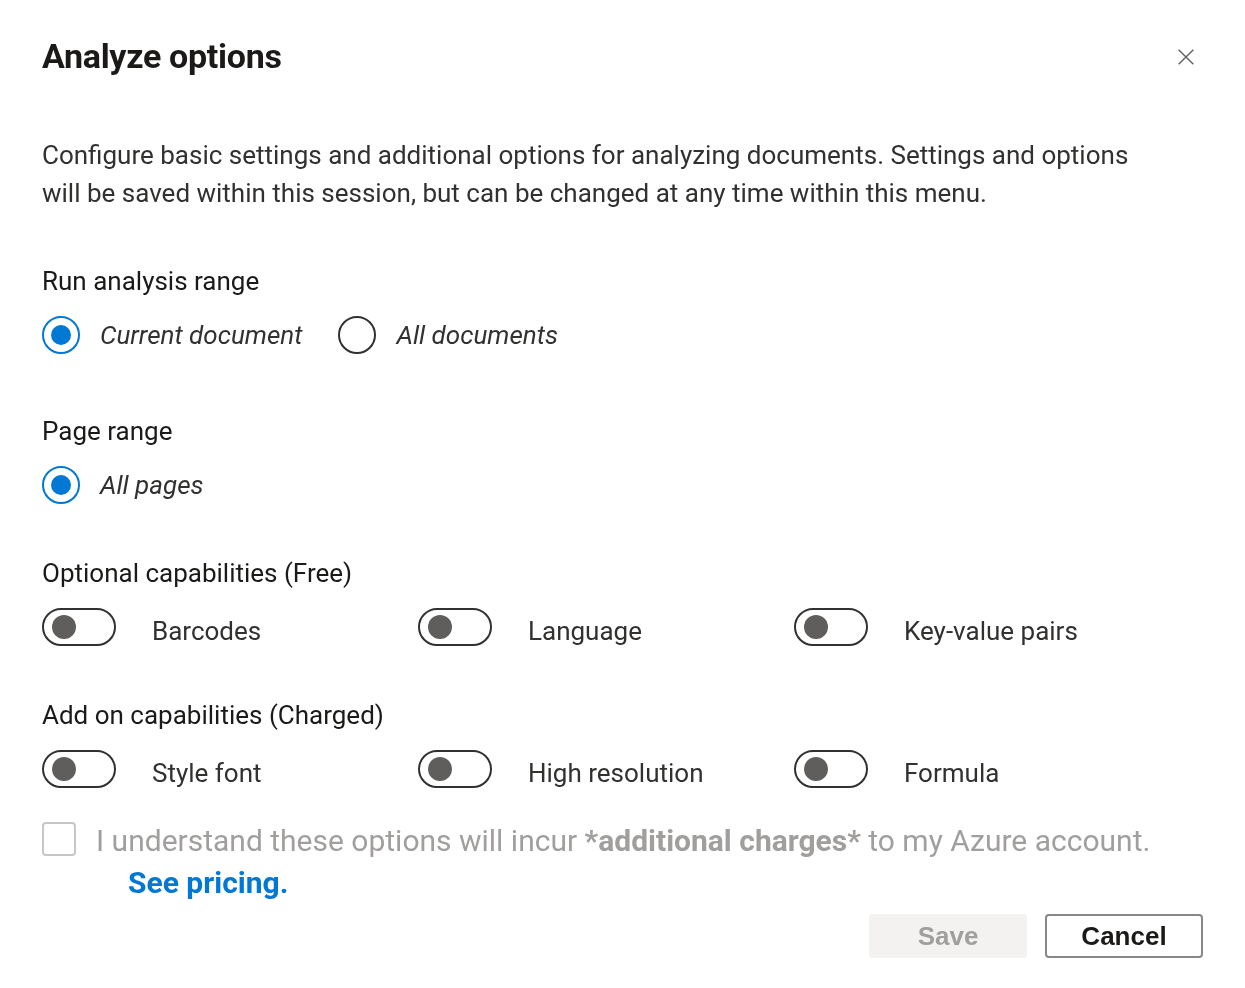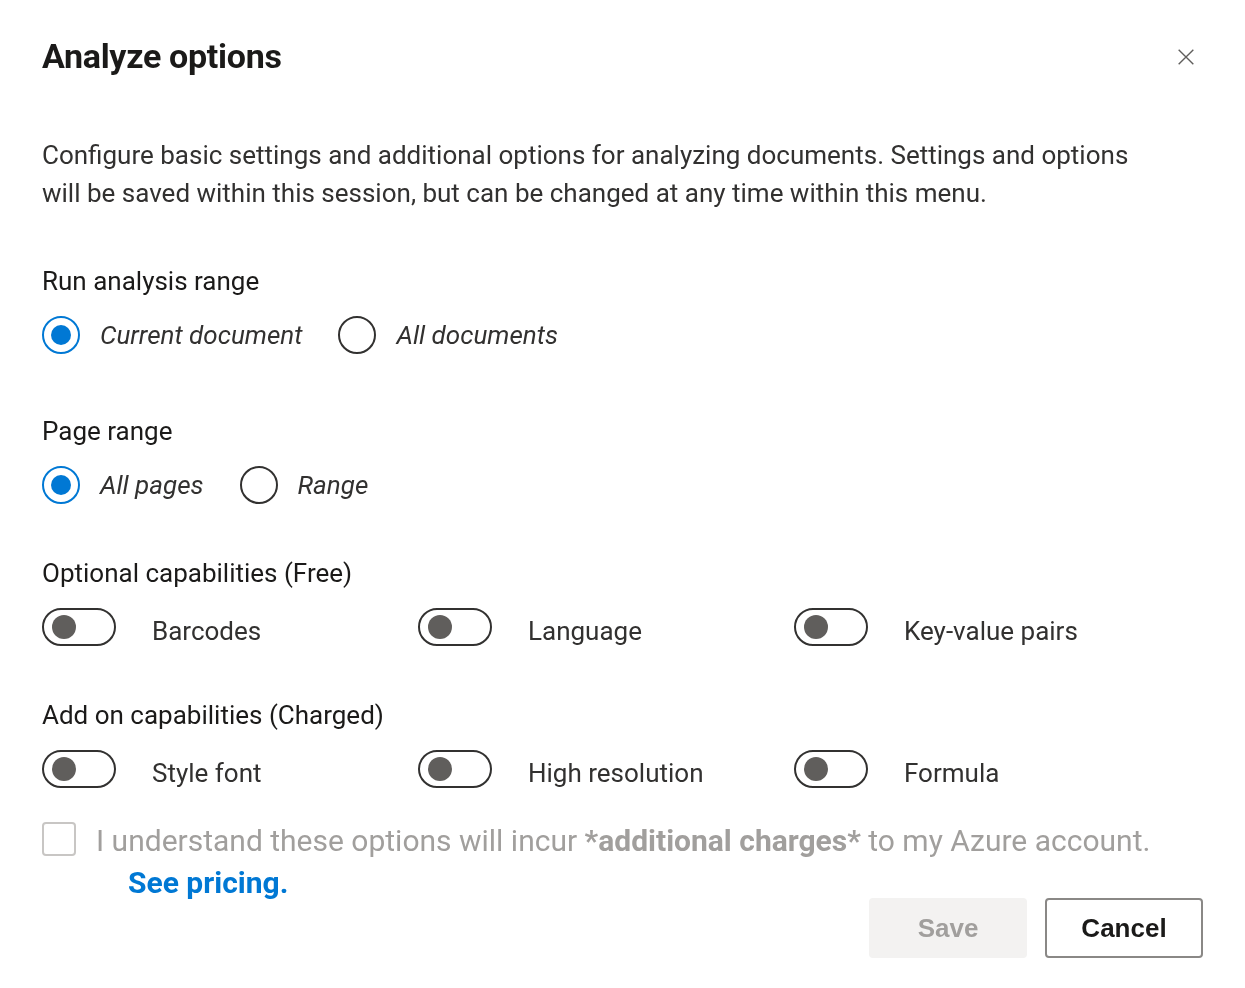--- a/index.html
+++ b/index.html
@@ -154,21 +154,21 @@
     .footer {
       position:absolute;
       right:42px;
       bottom:30px;
       display:flex;
       gap:18px;
       align-items:center;
     }
     .btn {
       min-width:158px;
-      height:60px;
+      height:44px;
       border-radius:4px;
       font-size:26px;
       font-weight:600;
       display:flex;
       align-items:center;
       justify-content:center;
       cursor:pointer;
     }
     .btn-save {
       background:#f3f2f1;
@@ -213,24 +213,20 @@
 </div>
 
 <div class="section-label tight">Page range</div>
 <div class="radio-row">
   <label class="radio-item">
     <span class="radio-outer selected">
         <span class="radio-inner"></span>
       </span>
     <span class="radio-label">All pages</span>
   </label>
-  <label class="radio-item">
-    <span class="radio-outer"></span>
-    <span class="radio-label">Range</span>
-  </label>
 </div>
 
 <div class="section-label">Optional capabilities (Free)</div>
 <div class="toggle-grid">
   <div class="toggle-item">
     <div class="toggle-track">
         <div class="toggle-thumb"></div>
       </div>
     <span class="toggle-label">Barcodes</span>
   </div>

